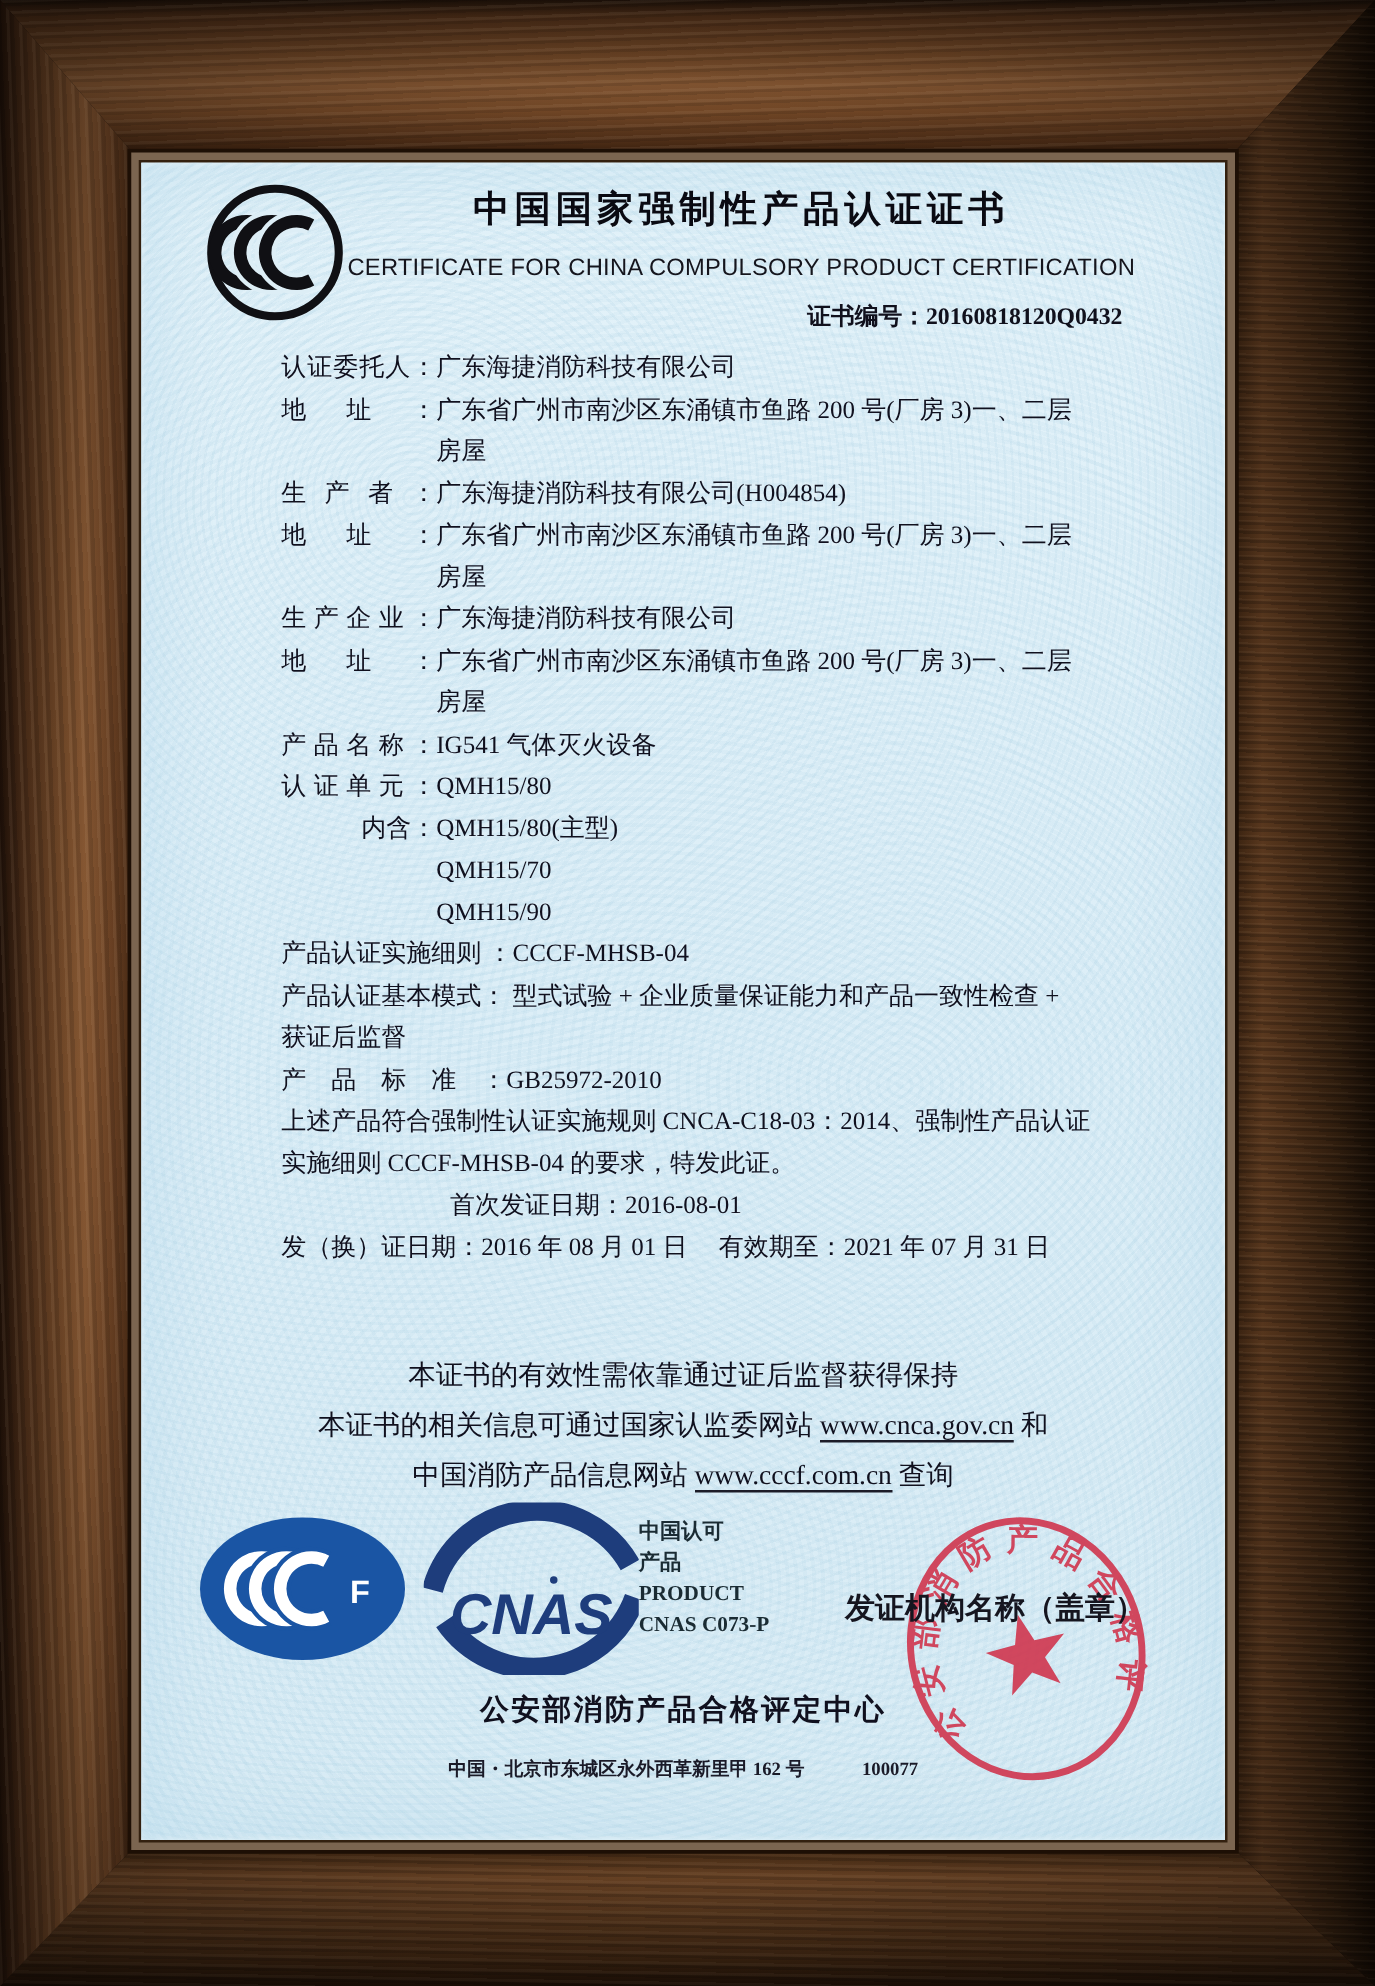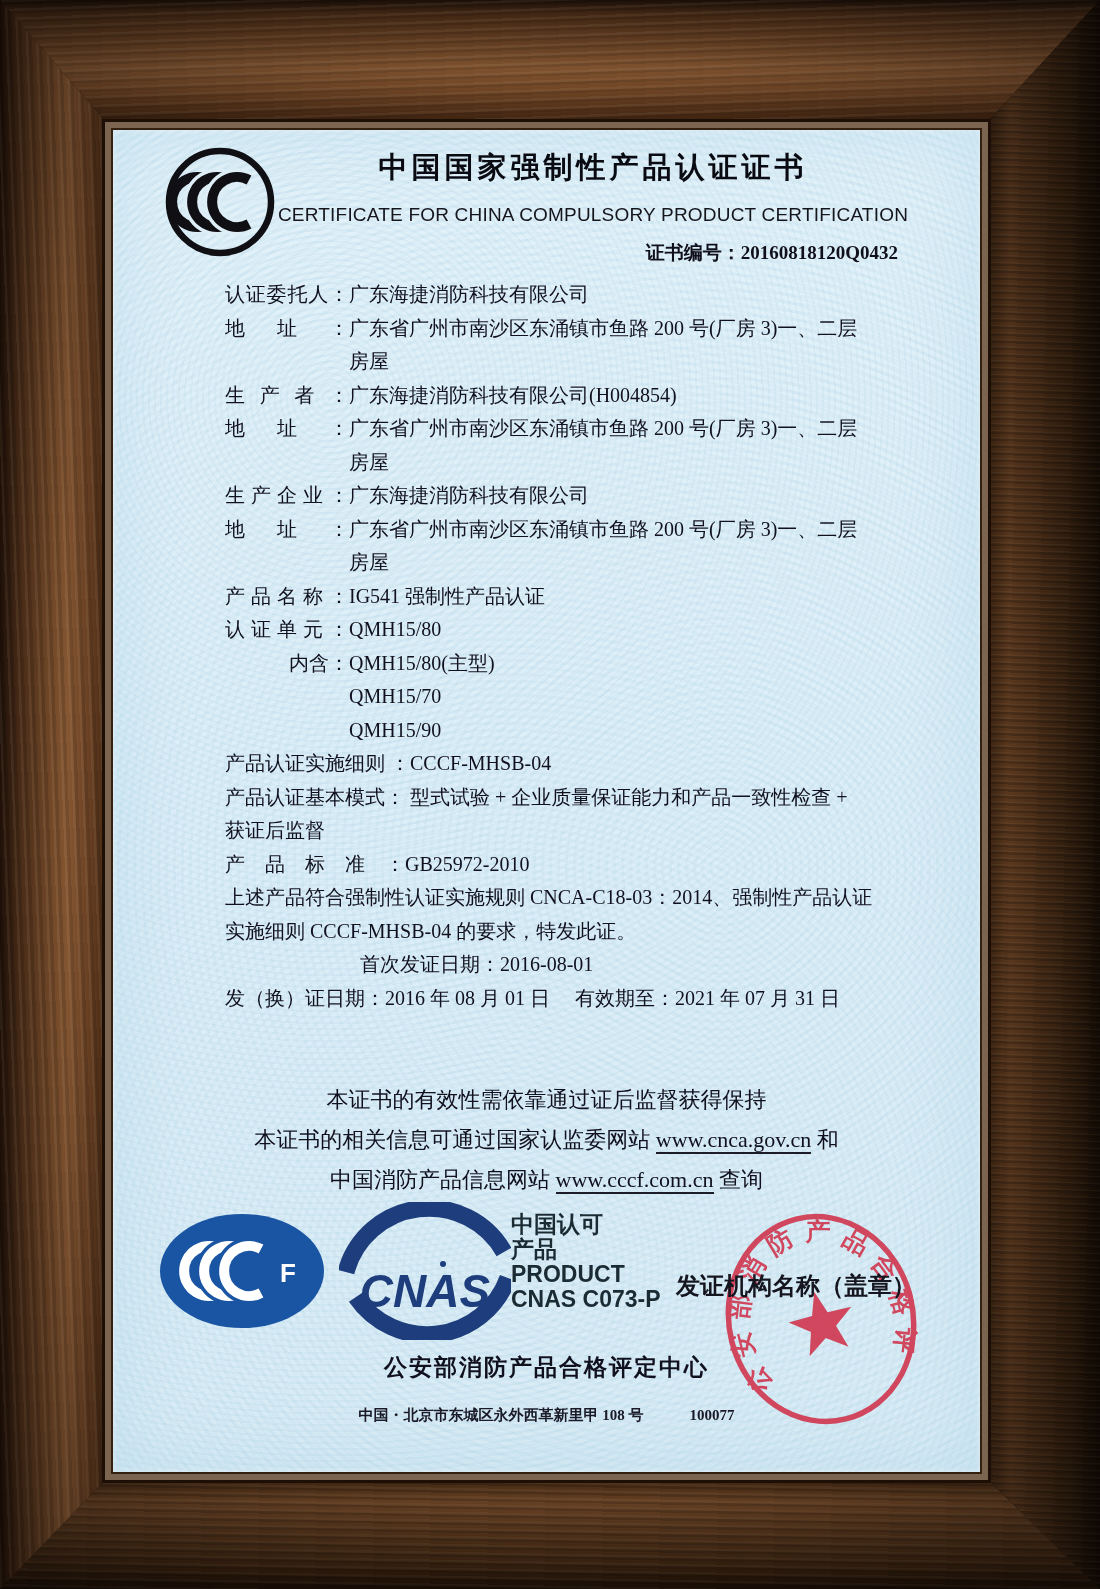--- a/index.html
+++ b/index.html
@@ -55,22 +55,22 @@
   .date-first{padding-left:135px;}
 
   #notes-block{position:absolute;left:0;right:0;top:950px;text-align:center;
     font-size:22px;font-weight:normal;line-height:40px;color:#10101e;}
   .u{border-bottom:2px solid #1c1c28;padding-bottom:0px;}
 
   #marks-row{position:absolute;left:0;top:1056px;width:867px;height:280px;}
   #cccf-logo{position:absolute;left:45px;top:26px;}
   #cnas-logo{position:absolute;left:226px;top:16px;}
   #cnas-caption{position:absolute;left:398px;top:26px;
-    font-family:Liberation Sans, sans-serif;
-    font-size:23px;line-height:25px;font-weight:bold;color:#1a2b33;}
+    font-family:Liberation Serif, serif;
+    font-size:17px;line-height:25px;font-weight:bold;color:#1a2b33;}
   #issuer-caption{position:absolute;left:563px;top:84px;font-size:24px;font-weight:bold;color:#15151f;z-index:4;}
   #stamp{position:absolute;left:588px;top:8px;z-index:3;opacity:.88;}
 
   #footer-org{position:absolute;left:0;right:0;top:1222px;text-align:center;
     font-size:23px;font-weight:bold;letter-spacing:2px;color:#10101e;}
   #footer-address{position:absolute;left:0;right:0;top:1276px;text-align:center;
     font-size:15px;font-weight:bold;color:#1a1a28;}
   #footer-address .gap{display:inline-block;width:46px;}
   #footer-url{position:absolute;left:0;right:0;top:1304px;text-align:center;
     font-size:17px;font-weight:bold;color:#131322;}
@@ -106,21 +106,21 @@
     <div id="body-block">
       <div class="row"><span class="lbl">认证委托人：</span><span>广东海捷消防科技有限公司</span></div>
       <div class="row"><span class="lbl">地址：</span><span>广东省广州市南沙区东涌镇市鱼路 200 号(厂房 3)一、二层</span></div>
       <div class="row cont">房屋</div>
       <div class="row"><span class="lbl">生产者：</span><span>广东海捷消防科技有限公司(H004854)</span></div>
       <div class="row"><span class="lbl">地址：</span><span>广东省广州市南沙区东涌镇市鱼路 200 号(厂房 3)一、二层</span></div>
       <div class="row cont">房屋</div>
       <div class="row"><span class="lbl">生产企业：</span><span>广东海捷消防科技有限公司</span></div>
       <div class="row"><span class="lbl">地址：</span><span>广东省广州市南沙区东涌镇市鱼路 200 号(厂房 3)一、二层</span></div>
       <div class="row cont">房屋</div>
-      <div class="row"><span class="lbl">产品名称：</span><span>IG541 强制性产品认证</span></div>
+      <div class="row"><span class="lbl">产品名称：</span><span>IG541 气体灭火设备</span></div>
       <div class="row"><span class="lbl">认证单元：</span><span>QMH15/80</span></div>
       <div class="row"><span class="lbl-right">内含：</span><span>QMH15/80(主型)</span></div>
       <div class="row cont">QMH15/70</div>
       <div class="row cont">QMH15/90</div>
       <div class="row">产品认证实施细则 ：CCCF-MHSB-04</div>
       <div class="row">产品认证基本模式： 型式试验 + 企业质量保证能力和产品一致性检查 +</div>
       <div class="row">获证后监督</div>
       <div class="row">产　品　标　准　：GB25972-2010</div>
       <div class="row">上述产品符合强制性认证实施规则 CNCA-C18-03：2014、强制性产品认证</div>
       <div class="row">实施细则 CCCF-MHSB-04 的要求，特发此证。</div>
@@ -167,16 +167,16 @@
           <polygon points="0,-34 8,-11 32.3,-10.5 12.9,4.2 20,27.5 0,13.6 -20,27.5 -12.9,4.2 -32.3,-10.5 -8,-11" transform="translate(0,6)" fill="#d0314a"></polygon>
           <path id="stamp-arc" d="M -62 52 A 74 85 0 1 1 62 52" fill="none"></path>
           <text font-size="25" font-weight="bold" fill="#d0314a">
             <textPath href="#stamp-arc" startOffset="0" textLength="450" lengthAdjust="spacing">公安部消防产品合格评定中心</textPath>
           </text>
         </g>
       </svg>
     </div>
 
     <div id="footer-org">公安部消防产品合格评定中心</div>
-    <div id="footer-address"><span>中国・北京市东城区永外西革新里甲 108 号</span><span class="gap"></span><span>100077</span></div>
+    <div id="footer-address"><span>中国・北京市东城区永外西革新里甲 162 号</span><span class="gap"></span><span>100077</span></div>
 
   </div>
 </div>
 
 </body></html>

